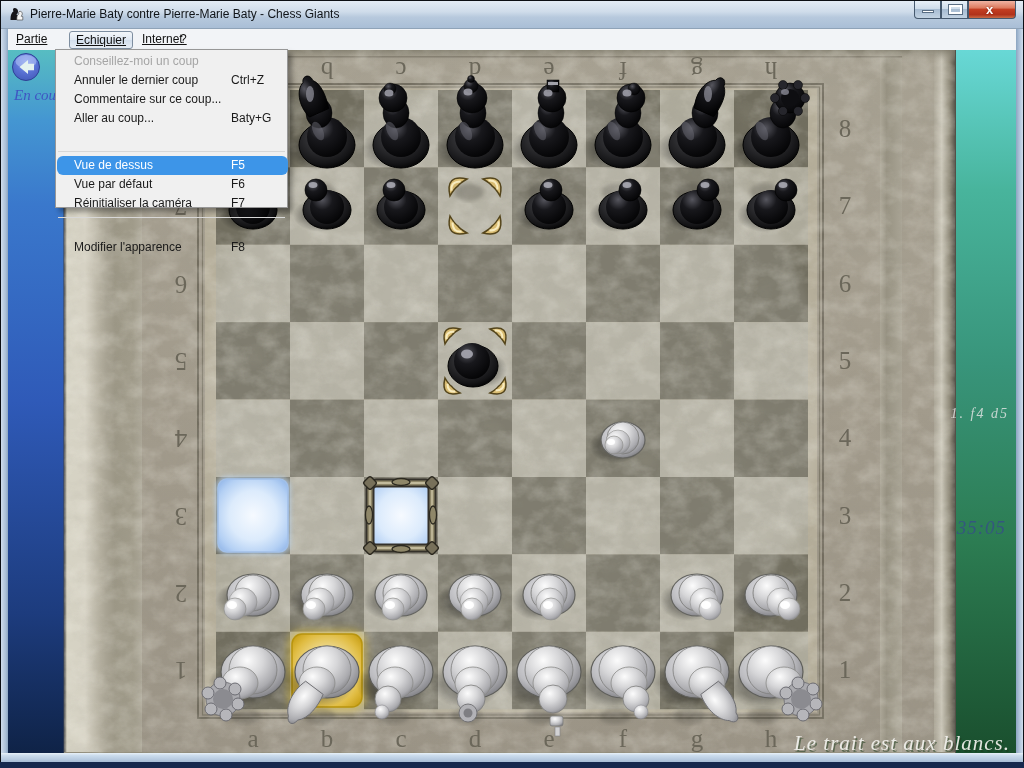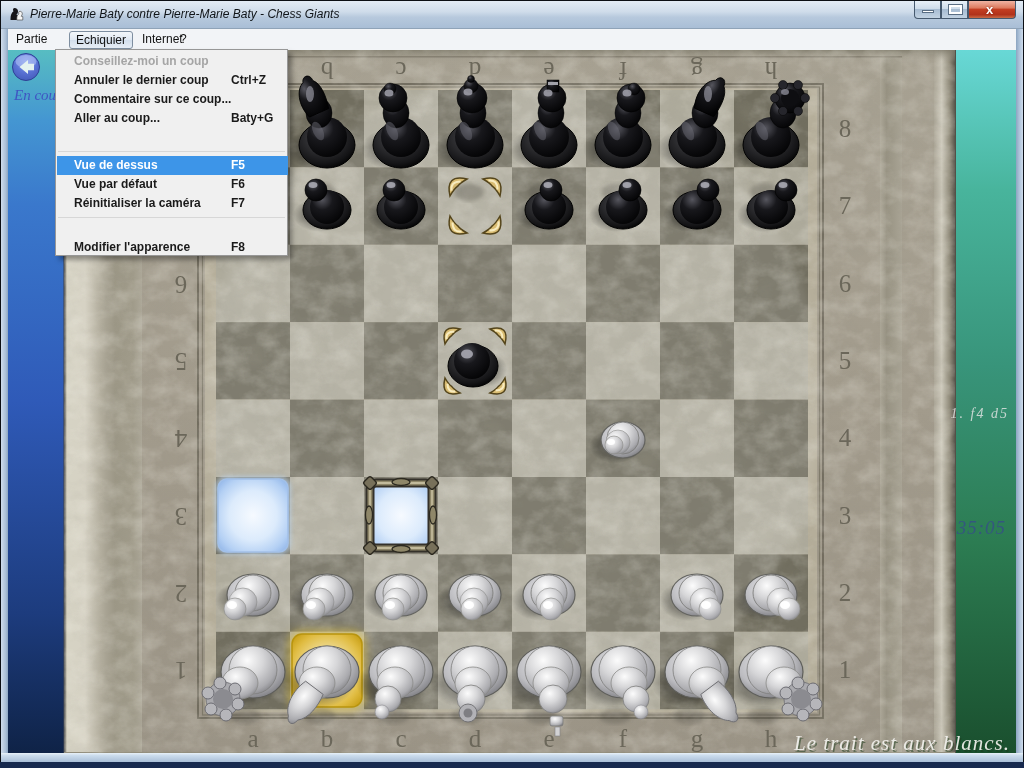--- a/index.html
+++ b/index.html
@@ -8,33 +8,33 @@
  background:linear-gradient(180deg,#e3ecf5 0%,#cfdcea 40%,#b7c9dd 60%,#a9bed6 100%);
  border-bottom:1px solid #8fa3b8;}
 #borderL{position:absolute;left:1px;top:29px;width:7px;height:724px;
  background:linear-gradient(90deg,#cfdcec,#a9bed6 70%,#8ca4c0);}
 #borderR{position:absolute;left:1016px;top:29px;width:7px;height:724px;
  background:linear-gradient(90deg,#8ca4c0,#a9bed6 40%,#cfdcec);}
 #borderB{position:absolute;left:1px;top:753px;width:1022px;height:9px;
  background:linear-gradient(180deg,#e8f1f8 0%,#cadbec 30%,#a9bed6 100%);}
 #belowwin{position:absolute;left:0;top:762px;width:1024px;height:6px;background:#17294e;}
 #ticon{position:absolute;left:8px;top:6px;width:16px;height:16px;}
-#ttext{position:absolute;left:30px;top:7px;font-size:12px;color:#101418;font-style:italic;}
+#ttext{position:absolute;left:30px;top:7px;font-size:12px;color:#101418;}
 #caption{position:absolute;left:914px;top:1px;width:102px;height:18px;}
 .cb{position:absolute;top:0;height:18px;border:1px solid #46596e;border-top:none;}
 #cbmin{left:0;width:27px;border-radius:0 0 0 4px;background:linear-gradient(180deg,#e8f0f8 0%,#cedcea 45%,#a7bcd2 50%,#c2d2e2 100%);}
 #cbmax{left:27px;width:27px;background:linear-gradient(180deg,#e8f0f8 0%,#cedcea 45%,#a7bcd2 50%,#c2d2e2 100%);}
 #cbclose{left:54px;width:48px;border-radius:0 0 4px 0;background:linear-gradient(180deg,#f0b3a2 0%,#dd7c60 40%,#c33e22 50%,#b1321b 80%,#c96a46 100%);}
 .glyph{position:absolute;color:#fff;}
 #menubar{position:absolute;left:8px;top:29px;width:1008px;height:21px;background:#f2f4f7;font-size:12px;color:#111;}
-.mitem{position:absolute;top:2px;height:18px;line-height:17px;padding:0 6px;}
+.mitem{position:absolute;top:2px;height:18px;line-height:17px;padding:0 6px;text-decoration:underline;}
 #mEch{left:45px;border:1px solid #7e8ea0;border-radius:3px;background:linear-gradient(180deg,#f4f7fa,#e0e8f2 50%,#d2deec 51%,#e6edf5);margin-left:16px;}
 #scene{position:absolute;left:8px;top:50px;}
-#dropdown{position:absolute;left:55px;top:49px;width:233px;height:207px;background:#f0f0f0;
- border:1px solid #979797;box-shadow:4px 4px 5px rgba(0,0,0,0.35);font-size:12px;color:#1a1a1a;font-weight:bold;}
+#dropdown{position:absolute;left:55px;top:49px;width:233px;height:159px;background:#f0f0f0;
+ border:1px solid #979797;box-shadow:4px 4px 5px rgba(0,0,0,0.35);font-size:12px;color:#1a1a1a;}
 .dd{position:absolute;left:1px;width:229px;height:19px;line-height:19px;}
 .dd .lab{position:absolute;left:17px;}
 .dd .acc{position:absolute;left:174px;}
 .dd.dis{color:#a5a5a5;}
 .ddsep{position:absolute;left:2px;width:227px;border-top:1px solid #d7d7d7;}
 .dd.hi{background:#3d95e8;color:#fff;width:231px;}
 </style></head>
 <body>
 <div id="win">
 <div id="titlebar"></div>
@@ -798,21 +798,21 @@
         <span class="acc">Ctrl+Z</span>
       </div>
  <div class="dd" style="top:40px;">
         <span class="lab">Commentaire sur ce coup...</span>
       </div>
  <div class="dd" style="top:59px;">
         <span class="lab">Aller au coup...</span>
         <span class="acc">Baty+G</span>
       </div>
  <div class="ddsep" style="top:101px;"></div>
- <div class="dd hi" style="top:106px;">
+ <div class="dd hi" style="top:106px;border-radius:6px;">
         <span class="lab">Vue de dessus</span>
         <span class="acc">F5</span>
       </div>
  <div class="dd" style="top:125px;padding-left:28px;">
         <span class="lab">Vue par défaut</span>
         <span class="acc">F6</span>
       </div>
  <div class="dd" style="top:144px;">
         <span class="lab">Réinitialiser la caméra</span>
         <span class="acc">F7</span>

